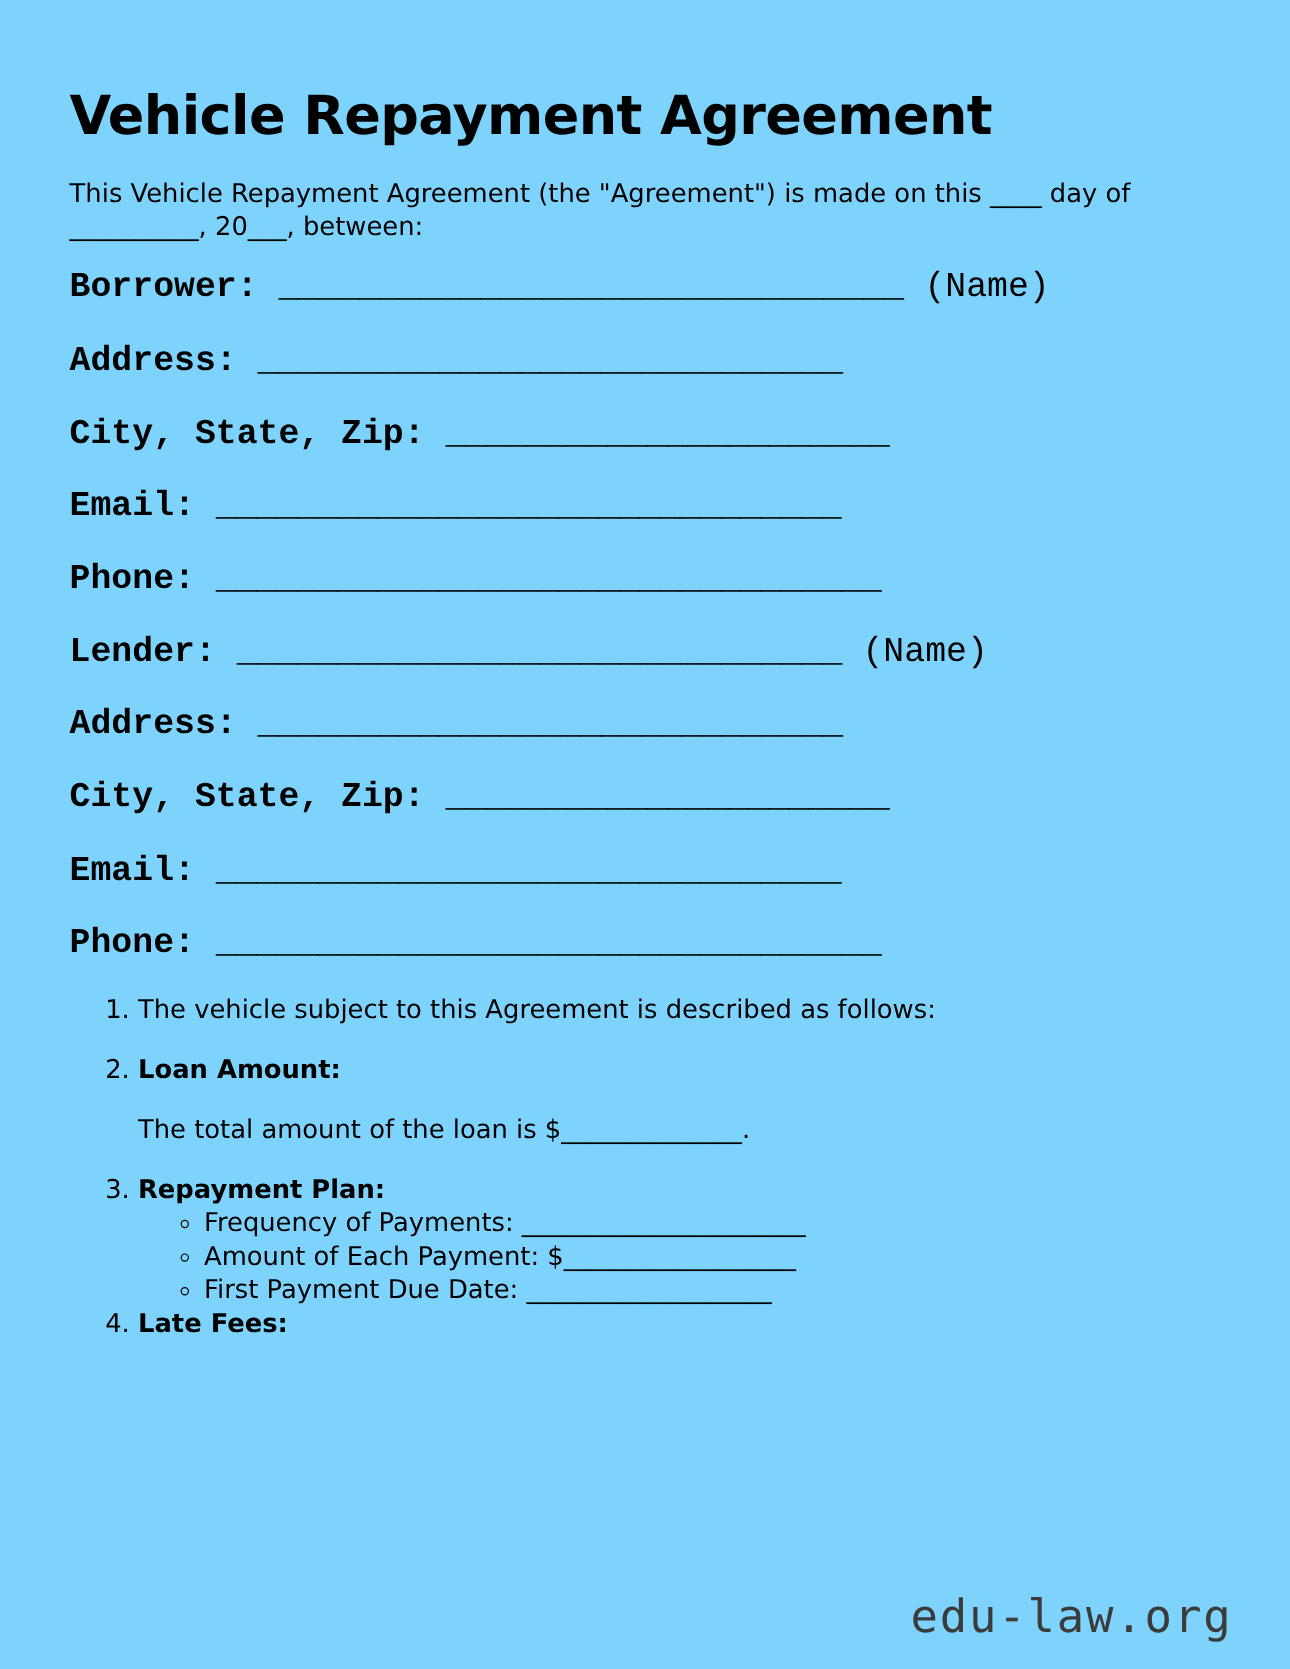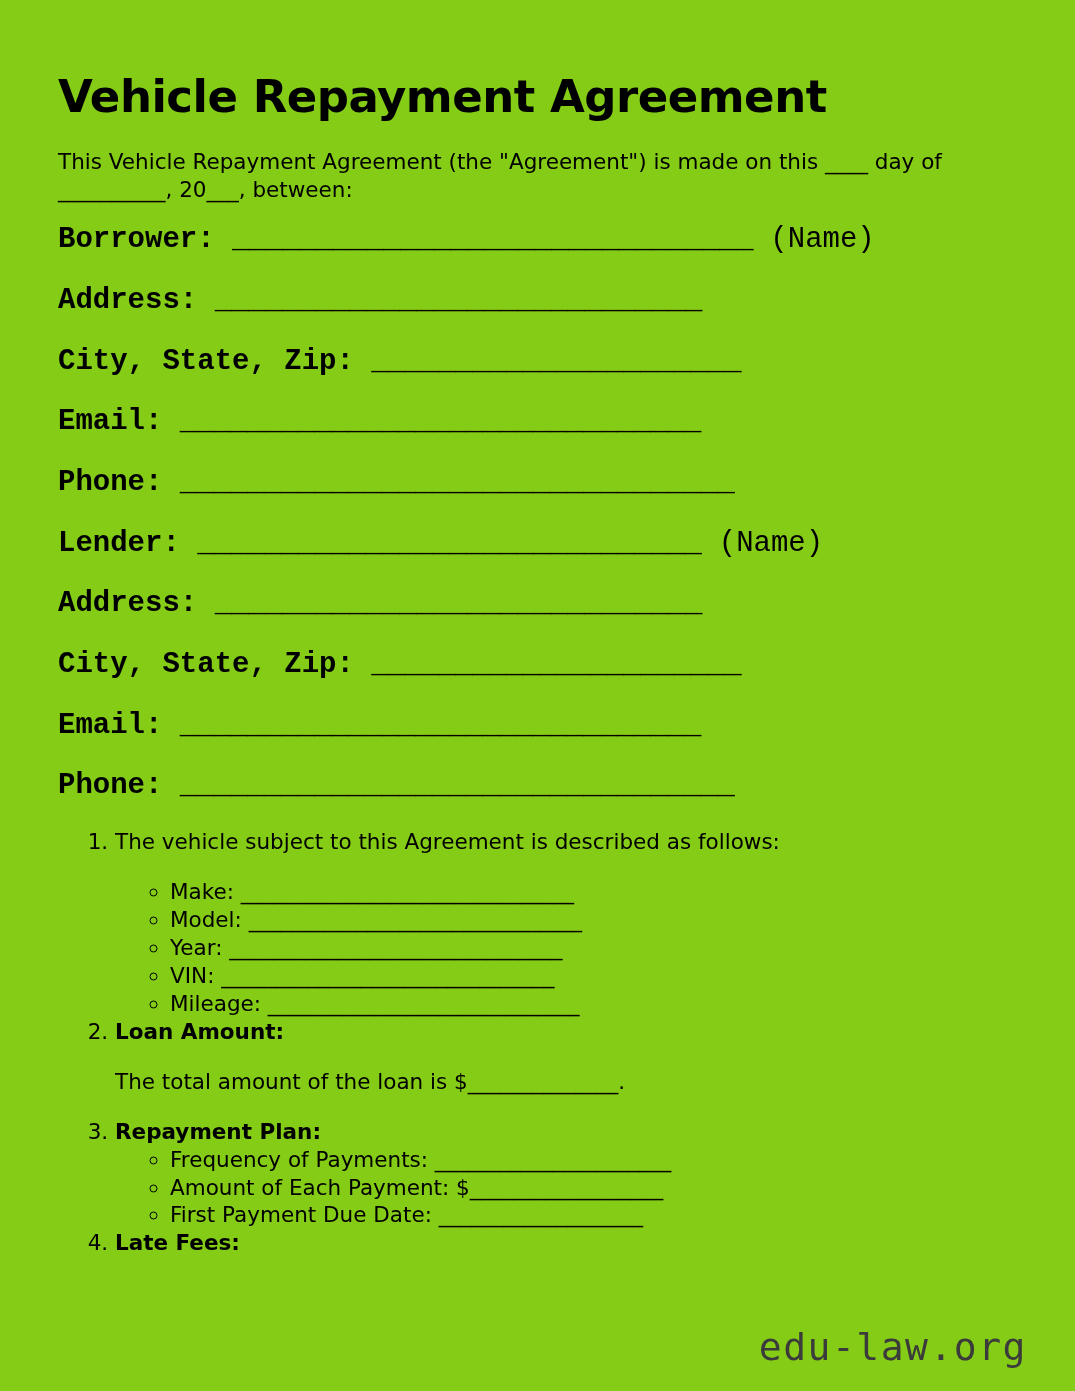--- a/index.html
+++ b/index.html
@@ -10,21 +10,21 @@
   }
   body {
     font-family: "DejaVu Sans", "Liberation Sans", sans-serif;
     color: #000000;
     -webkit-font-smoothing: antialiased;
   }
   .page {
     position: relative;
     width: 1075px;
     height: 1391px;
-    background: #84cc16;
+    background: #7dd3fc;
     overflow: hidden;
     box-sizing: border-box;
     padding: 58px 58px 0 58px;
   }
   .doc-title {
     font-size: 45px;
     font-weight: bold;
     line-height: 1.12;
     letter-spacing: -0.5px;
     margin: 14px 0 26px 0;
@@ -162,27 +162,20 @@
     <span class="field-label">Phone:</span>
     <span class="blank">_________________________________</span>
   </div>
 
 
 
   <ol class="numbered">
 
     <li>
       <div class="item-para">The vehicle subject to this Agreement is described as follows:</div>
-      <ul class="circle-list">
-        <li>Make: _______________________________</li>
-        <li>Model: _______________________________</li>
-        <li>Year: _______________________________</li>
-        <li>VIN: _______________________________</li>
-        <li>Mileage: _____________________________</li>
-      </ul>
     </li>
 
     <li>
       <span class="item-heading">Loan Amount:</span>
       <div class="item-para">The total amount of the loan is $______________.</div>
     </li>
 
     <li>
       <span class="item-heading">Repayment Plan:</span>
       <ul class="circle-list">

